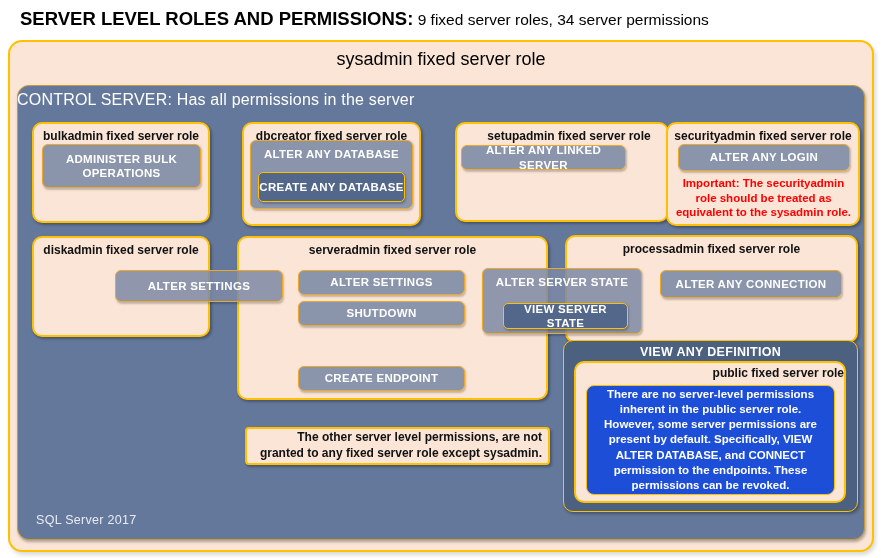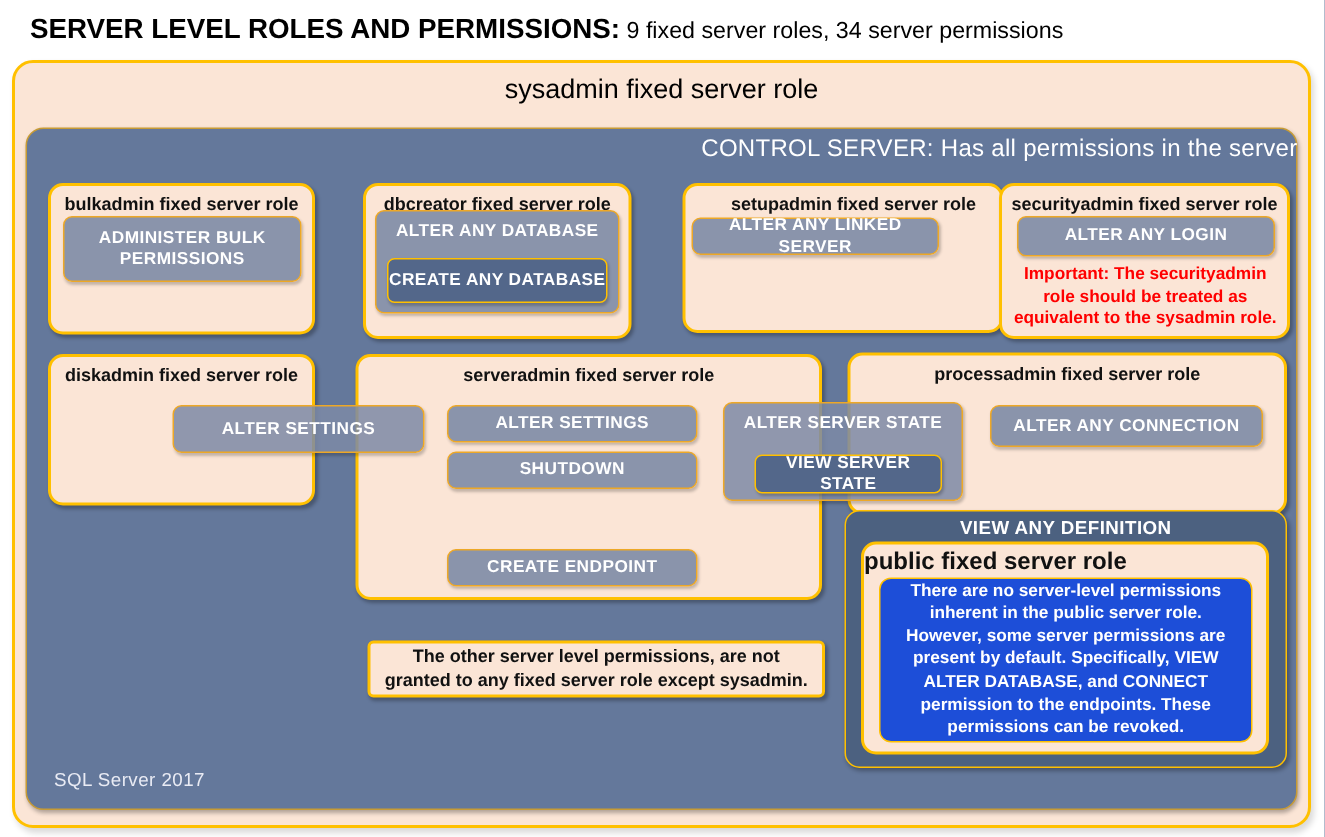--- a/index.html
+++ b/index.html
@@ -17,21 +17,21 @@
     background:#FBE5D6;border:2px solid #FFC000;border-radius:14px;
     box-shadow:2px 3px 4px rgba(0,0,0,0.15);
   }
   .sysadmin-title{position:absolute;left:8px;top:49px;width:866px;text-align:center;font-size:18px;color:#000;}
 
   .control-box{
     position:absolute;left:17px;top:85px;width:848px;height:455px;box-sizing:border-box;
     background:#64789B;border:1px solid #C79B35;border-radius:12px;
     box-shadow:1px 2px 3px rgba(0,0,0,0.3);
   }
-  .control-title{position:absolute;left:17px;top:91px;width:848px;text-align:right;font-size:16px;color:#ffffff;letter-spacing:0.2px;}
+  .control-title{position:absolute;left:17px;top:91px;width:848px;text-align:left;font-size:16px;color:#ffffff;letter-spacing:0.2px;}
 
   .role{
     position:absolute;box-sizing:border-box;z-index:1;
     background:#FBE5D6;border:2px solid #FFC000;border-radius:10px;
     box-shadow:1.5px 2px 2.5px rgba(0,0,0,0.28);
   }
   .role-title{margin-top:5px;display:flex;justify-content:center;white-space:nowrap;font-weight:bold;font-size:12px;color:#111;}
 
   .perm{
     position:absolute;box-sizing:border-box;z-index:2;
@@ -44,35 +44,35 @@
   .perm.nested{background:#53678A;border-color:#FFC000;border-radius:5px;z-index:3;}
   .perm.straddle{z-index:4;background:rgba(124,138,166,0.85);}
 
   .warning{
     position:absolute;z-index:2;color:#FF0000;font-weight:bold;font-size:11.5px;
     line-height:1.28;text-align:center;
   }
   .note-box{
     position:absolute;left:245px;top:427px;width:305px;height:38px;box-sizing:border-box;z-index:2;
     background:#FBE5D6;border:2px solid #FFC000;border-radius:4px;
-    display:flex;align-items:center;justify-content:center;text-align:center;
+    display:flex;align-items:center;justify-content:center;text-align:right;
     font-weight:bold;font-size:12px;color:#111;line-height:1.3;padding:16px 6px;
     box-shadow:1.5px 2px 2.5px rgba(0,0,0,0.28);
   }
   .vad-box{
     position:absolute;left:563px;top:340px;width:295px;height:172px;box-sizing:border-box;z-index:2;
     background:#4C6180;border:1.5px solid #FFC000;border-radius:10px;
     box-shadow:1.5px 2px 3px rgba(0,0,0,0.3);
   }
   .vad-title{margin-top:4px;text-align:center;color:#fff;font-weight:bold;font-size:12.5px;letter-spacing:0.3px;}
   .public-box{
     position:absolute;left:10px;top:20px;width:272px;height:142px;box-sizing:border-box;
     background:#FBE5D6;border:2px solid #FFC000;border-radius:10px;
   }
-  .public-title{margin-top:3px;text-align:left;font-weight:bold;font-size:16px;color:#111;}
+  .public-title{margin-top:3px;text-align:right;font-weight:bold;font-size:12px;color:#111;}
   .public-note{
     position:absolute;left:10px;top:22px;width:249px;height:110px;box-sizing:border-box;
     background:#1d4ed8;border:1.5px solid #FFC000;border-radius:8px;
     color:#fff;font-weight:bold;font-size:11.5px;line-height:1.33;text-align:center;
     display:flex;align-items:center;justify-content:center;padding:3px 6px;
   }
   .footer{position:absolute;left:36px;top:513px;font-size:12.5px;color:#E9EBF4;letter-spacing:0.3px;z-index:2;}
 </style>
 </head>
 <body>
@@ -83,21 +83,21 @@
 
   <div class="outer-box"></div>
   <div class="sysadmin-title">sysadmin fixed server role</div>
 
   <div class="control-box"></div>
   <div class="control-title">CONTROL SERVER: Has all permissions in the server</div>
 
   <div class="role" style="left:32px;top:122px;width:178px;height:101px;">
     <div class="role-title">bulkadmin fixed server role</div>
   </div>
-  <div class="perm" style="left:42px;top:144px;width:159px;height:44px;">ADMINISTER BULK PERMISSIONS</div>
+  <div class="perm" style="left:42px;top:144px;width:159px;height:44px;">ADMINISTER BULK OPERATIONS</div>
 
   <div class="role" style="left:242px;top:122px;width:179px;height:104px;">
     <div class="role-title">dbcreator fixed server role</div>
   </div>
   <div class="perm container" style="left:250px;top:140px;width:163px;height:69px;">
     <span>ALTER ANY DATABASE</span>
     <div class="perm nested" style="left:7px;top:31px;width:147px;height:30px;">CREATE ANY DATABASE</div>
   </div>
 
   <div class="role" style="left:455px;top:122px;width:214px;height:100px;padding-left:14px;">

